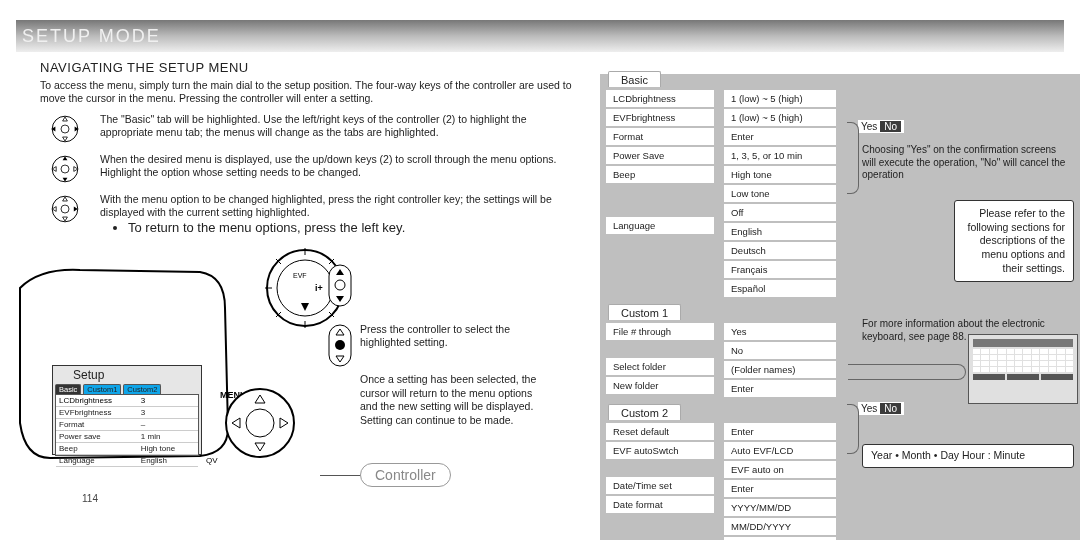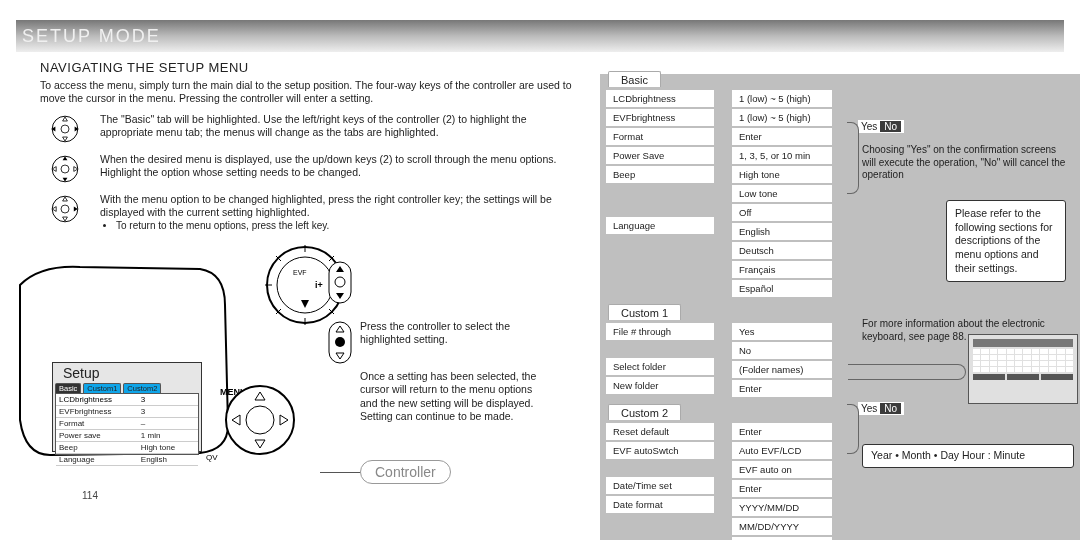--- a/index.html
+++ b/index.html
@@ -41,21 +41,21 @@
   }
   .intro { font-size: 10.5px; line-height: 1.25; margin-bottom: 8px; }
   .step-row { display: flex; align-items: flex-start; margin-bottom: 8px; }
   .step-row .pad {
     flex: 0 0 50px;
     margin-right: 10px;
     display:flex; align-items:center; justify-content:center;
   }
   .pad-svg { width: 40px; height: 32px; }
   .step-row p { font-size: 10.5px; line-height: 1.25; }
-  .step-row ul { margin-left: 16px; font-size: 10px; line-height: 1.2; }
+  .step-row ul { margin-left: 28px; font-size: 13px; line-height: 1.2; }
   .camera-row {
     position: relative; margin-top: 6px; height: 240px;
   }
   .camera-svg {
     position: absolute; left: -30px; top: 5px;
     width: 320px; height: 220px;
   }
   .dial-svg {
     position: absolute; left: 220px; top: 0;
     width: 90px; height: 90px;
@@ -93,21 +93,21 @@
     position: absolute; left: 20px; top: 250px;
     font-size: 10px; color:#444;margin-left:22px;
   }
   
   .lcd {
     position: absolute; left: 12px; top: 122px;
     width: 150px; height: 90px;
     background:#e6e6e6; border:1px solid #333;
     font-size: 8px;
   }
-  .lcd .titlebar { font-size:14px; padding:2px 10px; }
+  .lcd .titlebar { font-size:12px; padding:2px 20px; }
   .lcd .tabs { display:flex; gap:2px; padding: 0 2px; }
   .lcd .tab {
     background:#0ea5e9; border:1px solid #555; border-bottom:none;
     padding:0 3px; font-size:7.5px; border-radius:2px 2px 0 0;
   }
   .lcd .tab.active { background:#333; color:#fff; }
   .lcd .list {
     background:#fff; margin:0 2px 2px; border:1px solid #555;
     height: 62px;
   }
@@ -137,21 +137,21 @@
     position: relative;
     top: -10px;
   }
   .section { position: relative; margin-top: 14px; }
   .cols { display:flex; }
   .col-key , .col-val {
     display:flex; flex-direction:column;
     gap: 2px;
   }
   .col-key { position:relative; left:6px; width: 108px; }
-  .col-val { position:relative; left:24px; width: 100px; }
+  .col-val { position:relative; left:16px; width: 112px; }
   .chip {
     background:#fff; border:1px solid #fff;
     padding: 2px 6px;
     font-size: 9.5px;
     min-height: 14px;
     display:flex; align-items:center;
     white-space: nowrap;
   }
   .spacer { height: 14px; }
   
@@ -419,21 +419,21 @@
     <div class="yesno" style="top:46px; left:258px;">
       <span>Yes</span>
           <span class="no">No</span>
     </div>
     <div class="yesno" style="top:328px; left:258px;">
       <span>Yes</span>
           <span class="no">No</span>
     </div>
 
     <div class="note" style="top:70px; left:262px; width:210px;">Choosing "Yes" on the confirmation screens will execute the operation, "No" will cancel the operation</div>
-    <div class="boxnote" style="top:126px; left:346px; width:120px;">Please refer to the following sections for descriptions of the menu options and their settings.</div>
+    <div class="boxnote" style="top:126px; left:354px; width:120px;text-align:right;">Please refer to the following sections for descriptions of the menu options and their settings.</div>
     <div class="note" style="top:244px; left:262px; width:216px;">For more information about the electronic keyboard, see page 88.</div>
     <div class="kbd-thumb" style="top:260px; left:368px;">
       <div class="bar"></div>
       <div class="grid">
         <div></div>
             <div></div>
             <div></div>
             <div></div>
             <div></div>
             <div></div>

